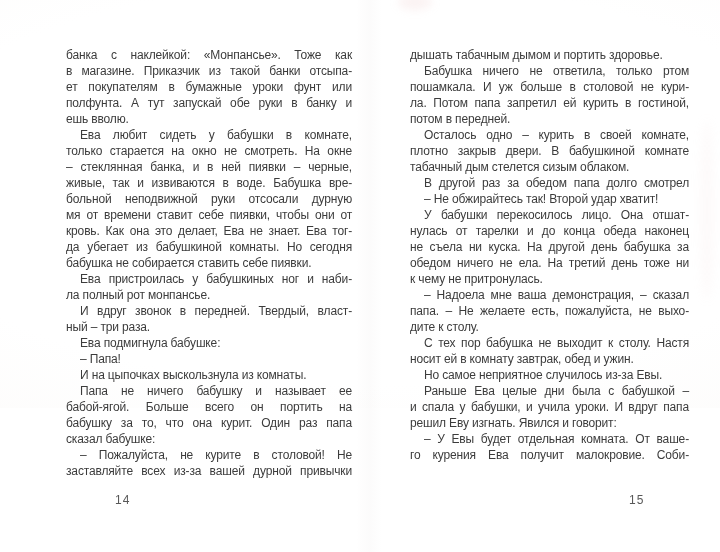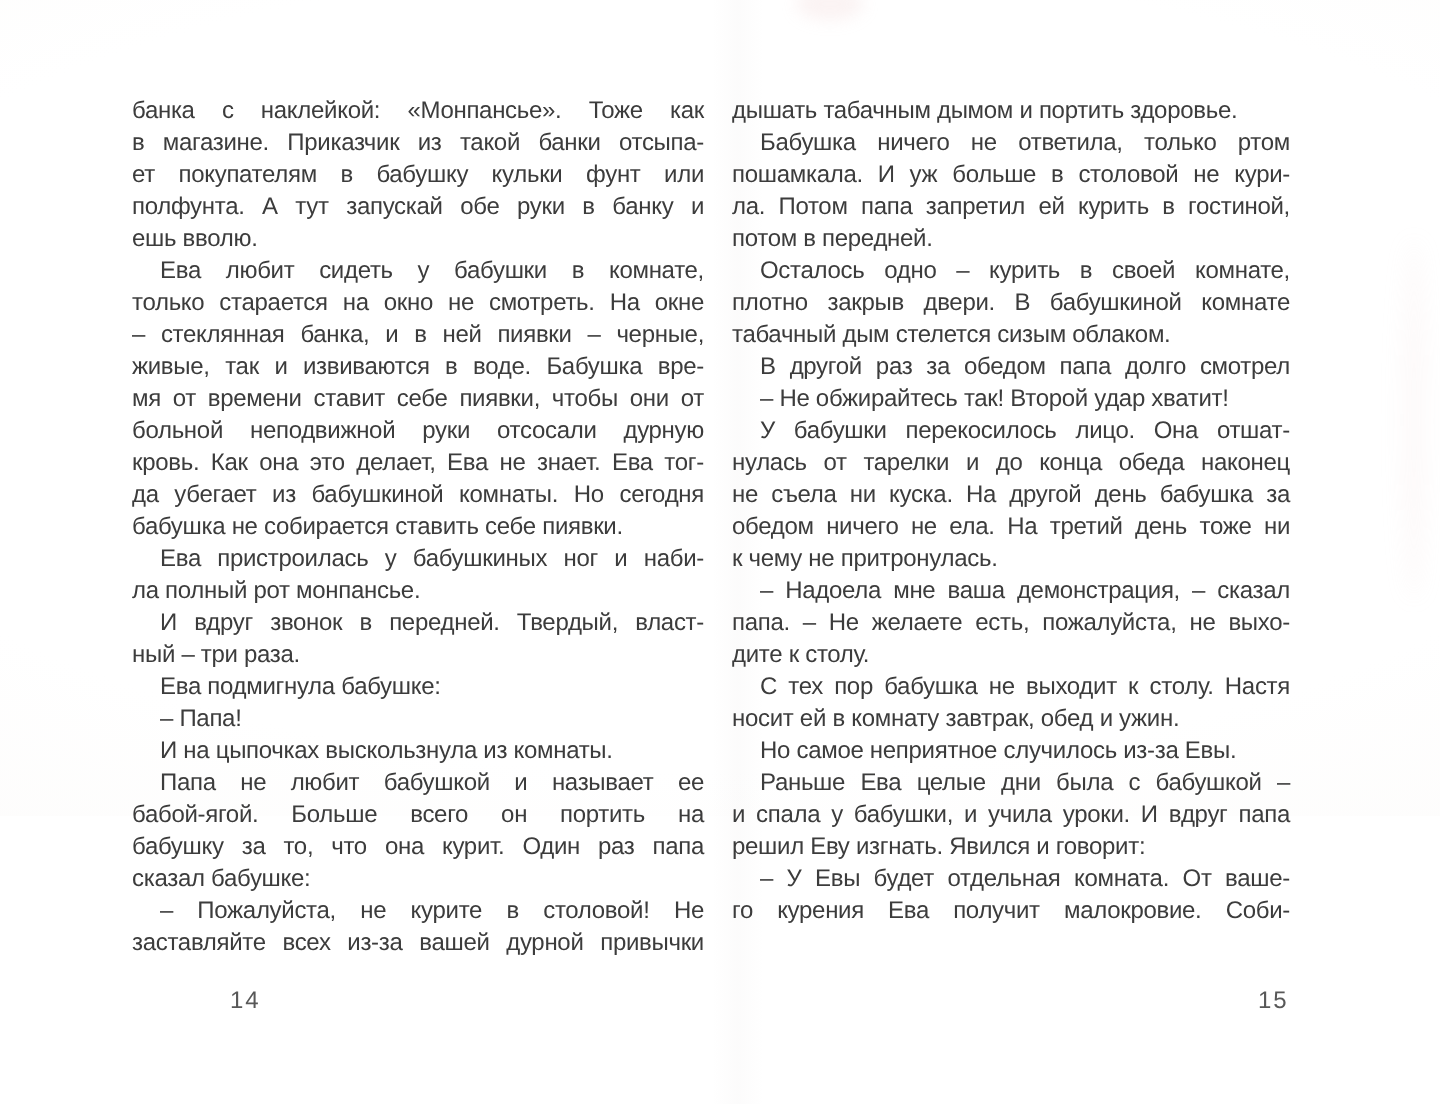--- a/index.html
+++ b/index.html
@@ -54,21 +54,21 @@
   }
   .text-block {
     position: absolute;
     top: 47px;
     color: #3c3c3c;
     font-size: 12px;
     line-height: 16px;
     letter-spacing: -0.15px;
   }
   .text-left  { left: 66px;  width: 286px; }
-  .text-right { left: 366px; width: 279px; }
+  .text-right { left: 410px; width: 279px; }
   .line {
     height: 16px;
     text-align: justify;
     text-align-last: justify;
     white-space: nowrap;
   }
   .line.end {
     text-align-last: left;
   }
   .line.indent {
@@ -88,40 +88,40 @@
 <body>
 
 <div class="spread">
   <div class="gutter-shade"></div>
   <div class="smudge-top"></div>
   <div class="smudge-right"></div>
 
   <div class="text-block text-left">
       <div class="line">банка с наклейкой: «Монпансье». Тоже как</div>
       <div class="line">в магазине. Приказчик из такой банки отсыпа-</div>
-      <div class="line">ет покупателям в бабушку кульки фунт или</div>
+      <div class="line">ет покупателям в бумажные уроки фунт или</div>
       <div class="line">полфунта. А тут запускай обе руки в банку и</div>
       <div class="line end">ешь вволю.</div>
       <div class="line indent">Ева любит сидеть у бабушки в комнате,</div>
       <div class="line">только старается на окно не смотреть. На окне</div>
       <div class="line">– стеклянная банка, и в ней пиявки – черные,</div>
       <div class="line">живые, так и извиваются в воде. Бабушка вре-</div>
+      <div class="line">больной неподвижной руки отсосали дурную</div>
       <div class="line">мя от времени ставит себе пиявки, чтобы они от</div>
-      <div class="line">больной неподвижной руки отсосали дурную</div>
       <div class="line">кровь. Как она это делает, Ева не знает. Ева тог-</div>
       <div class="line">да убегает из бабушкиной комнаты. Но сегодня</div>
       <div class="line end">бабушка не собирается ставить себе пиявки.</div>
       <div class="line indent">Ева пристроилась у бабушкиных ног и наби-</div>
       <div class="line end">ла полный рот монпансье.</div>
       <div class="line indent">И вдруг звонок в передней. Твердый, власт-</div>
       <div class="line end">ный – три раза.</div>
       <div class="line indent end">Ева подмигнула бабушке:</div>
       <div class="line indent end">– Папа!</div>
       <div class="line indent end">И на цыпочках выскользнула из комнаты.</div>
-      <div class="line indent">Папа не любит бабушкой и называет ее</div>
+      <div class="line indent">Папа не ничего бабушку и называет ее</div>
       <div class="line">бабой-ягой. Больше всего он портить на</div>
       <div class="line">бабушку за то, что она курит. Один раз папа</div>
       <div class="line end">сказал бабушке:</div>
       <div class="line indent">– Пожалуйста, не курите в столовой! Не</div>
       <div class="line">заставляйте всех из-за вашей дурной привычки</div>
     </div>
 
   <div class="text-block text-right">
       <div class="line end">дышать табачным дымом и портить здоровье.</div>
       <div class="line indent">Бабушка ничего не ответила, только ртом</div>

